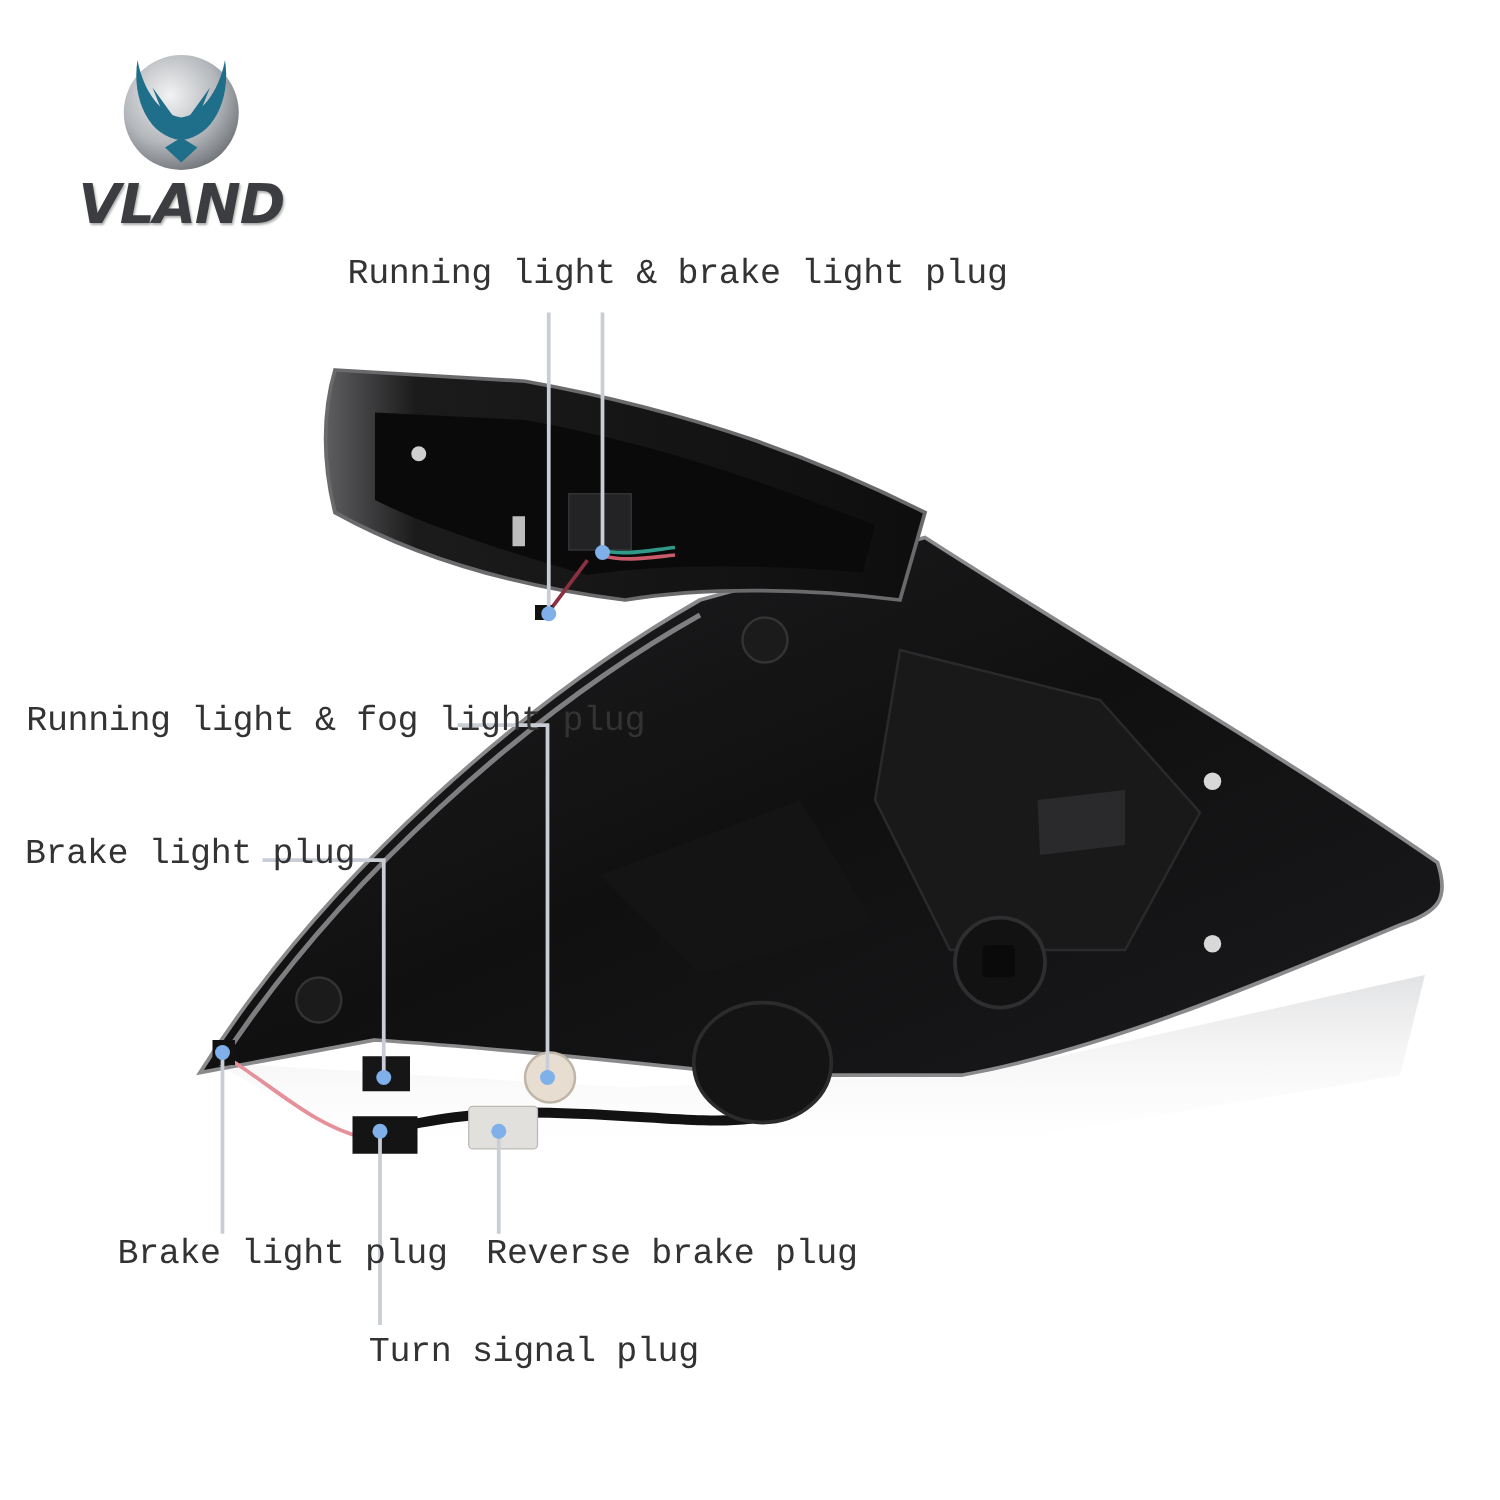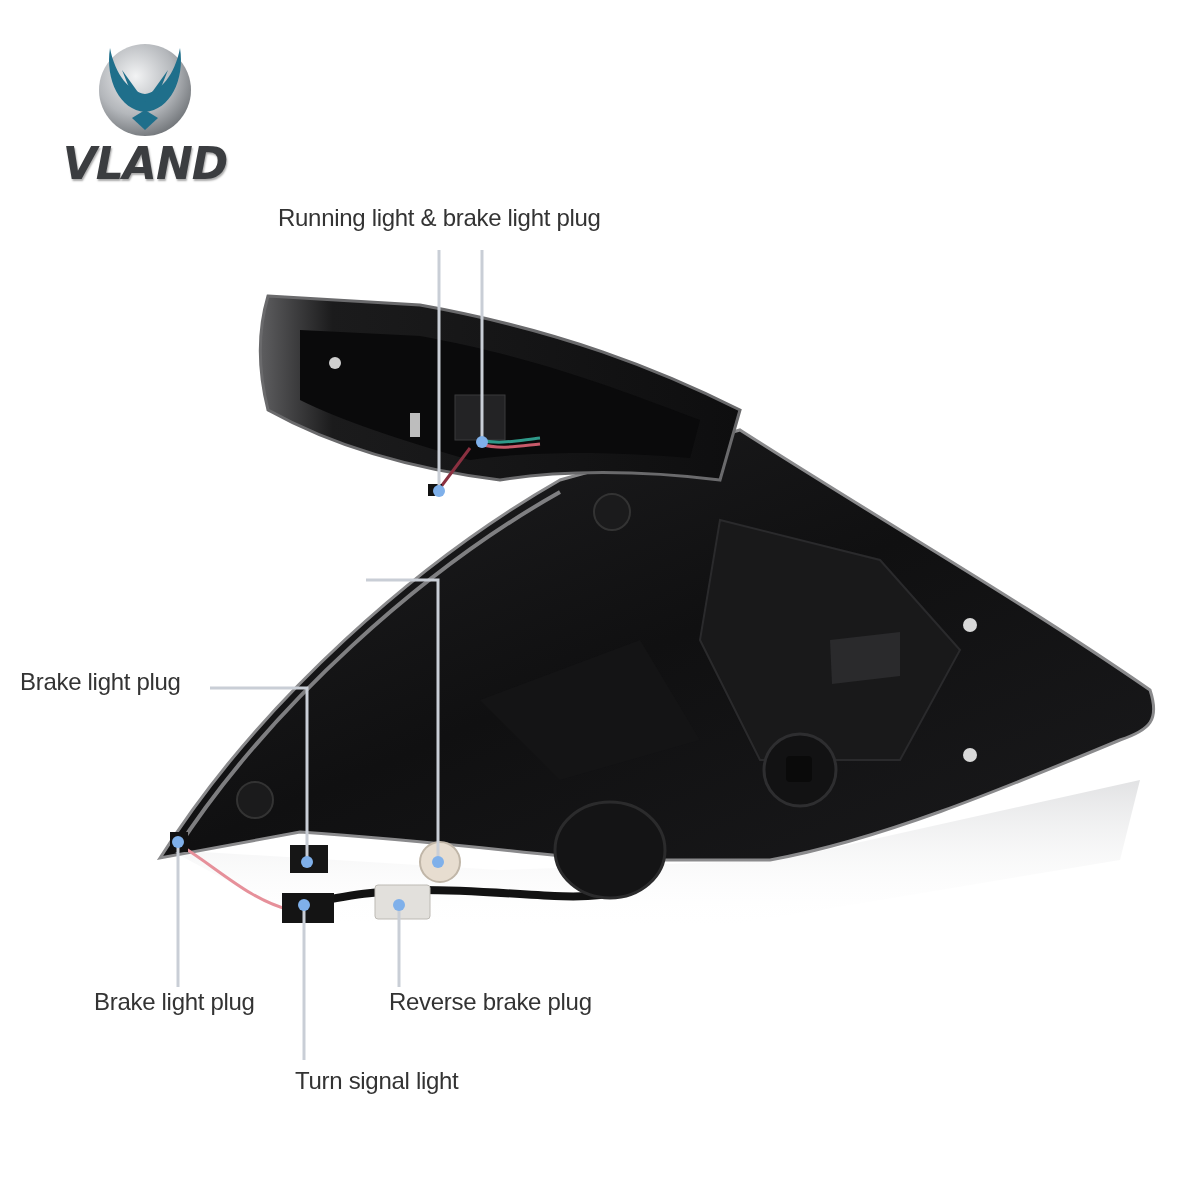--- a/index.html
+++ b/index.html
@@ -1,20 +1,20 @@
 <!DOCTYPE html>
 <html><head>
 <meta charset="utf-8">
 <style>
   html, body { margin: 0; padding: 0; background: #ffffff; }
   body { width: 1200px; height: 1200px; position: relative; overflow: hidden; font-family: "DejaVu Sans", sans-serif; }
   .canvas { position: absolute; left: 0; top: 0; width: 1200px; height: 1200px; }
   .logo { position: absolute; left: 60px; top: 40px; width: 170px; height: 150px; }
   .logo-word { position: absolute; left: 0; top: 98px; width: 170px; text-align: center; font-family: "DejaVu Sans", sans-serif; font-weight: bold; font-style: italic; font-size: 44px; letter-spacing: -1px; color: #3b3d40; text-shadow: 1px 2px 2px #aaa; }
-  .label { position: absolute; font-family: Liberation Sans, sans-serif; font-size: 24px; color: #333333; white-space: nowrap; letter-spacing: -0.3px; }
+  .label { position: absolute; font-family: Liberation Mono, monospace; font-size: 28px; color: #333333; white-space: nowrap; letter-spacing: -0.3px; }
   .product { position: absolute; left: 0; top: 0; width: 1200px; height: 1200px; }
   .lines { position: absolute; left: 0; top: 0; width: 1200px; height: 1200px; pointer-events: none; }
 </style>
 </head>
 <body>
 
 <div class="canvas">
 
   <div class="logo">
     <svg width="170" height="100" viewBox="0 0 170 100">
@@ -113,18 +113,19 @@
       <circle cx="482" cy="442" r="6"></circle>
       <circle cx="438" cy="862" r="6"></circle>
       <circle cx="307" cy="862" r="6"></circle>
       <circle cx="178" cy="842" r="6"></circle>
       <circle cx="304" cy="905" r="6"></circle>
       <circle cx="399" cy="905" r="6"></circle>
     </g>
   </svg>
 
   <div class="label" style="left:278px; top:204px;">Running light &amp; brake light plug</div>
+  <div class="label" style="left:21px; top:562px;">Running light &amp; fog light plug</div>
   <div class="label" style="left:20px; top:668px;">Brake light plug</div>
   <div class="label" style="left:94px; top:988px;">Brake light plug</div>
   <div class="label" style="left:389px; top:988px;">Reverse brake plug</div>
-  <div class="label" style="left:295px; top:1067px;">Turn signal light</div>
+  <div class="label" style="left:295px; top:1067px;">Turn signal plug</div>
 
 </div>
 
 </body></html>

